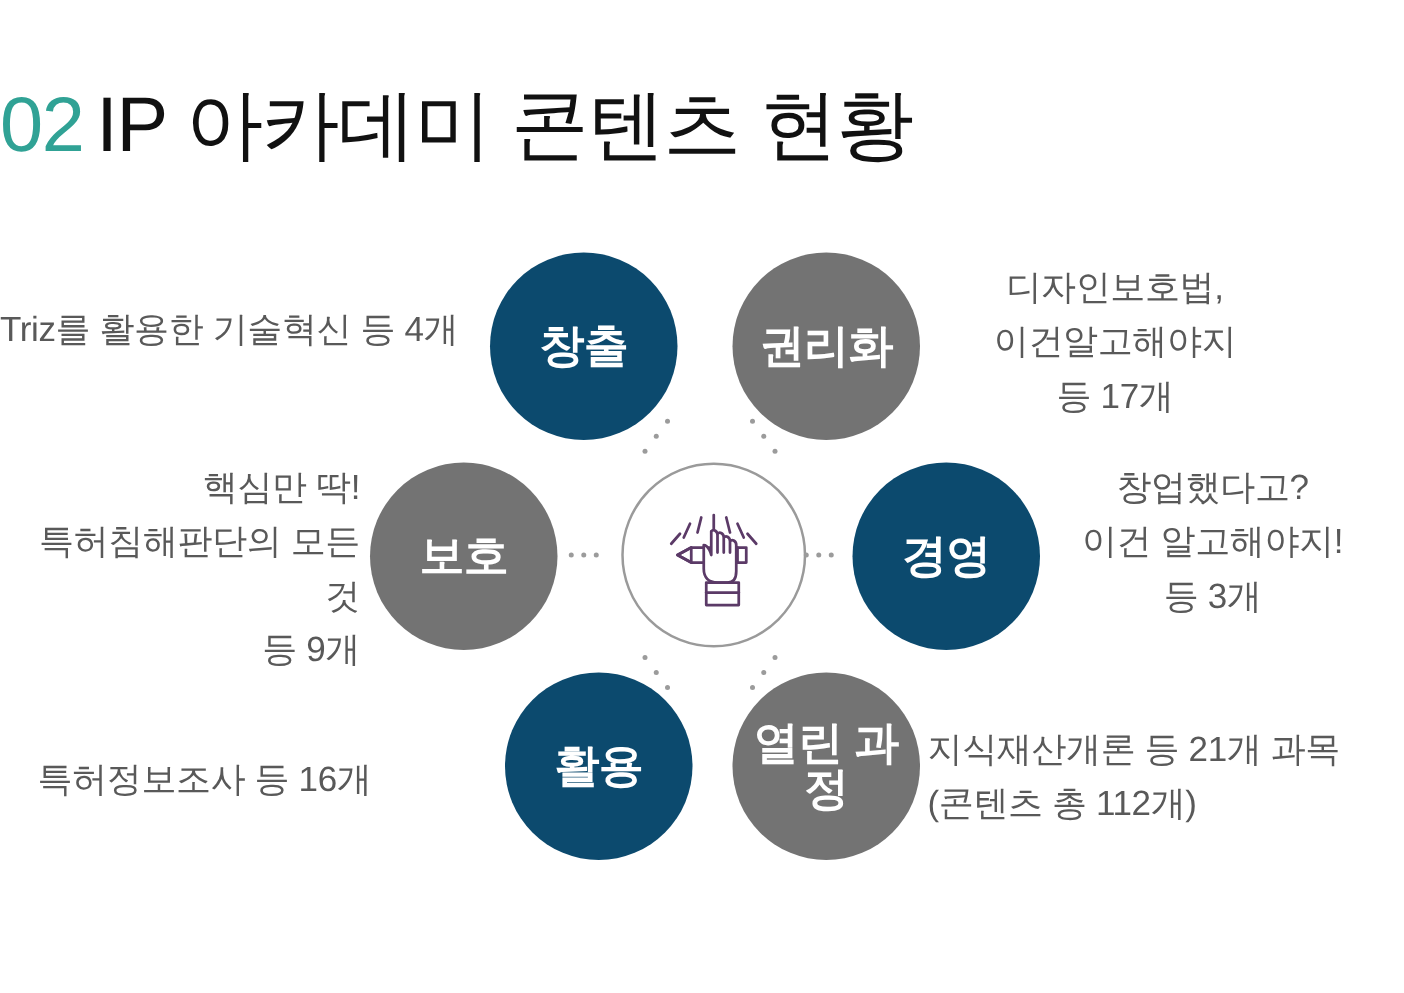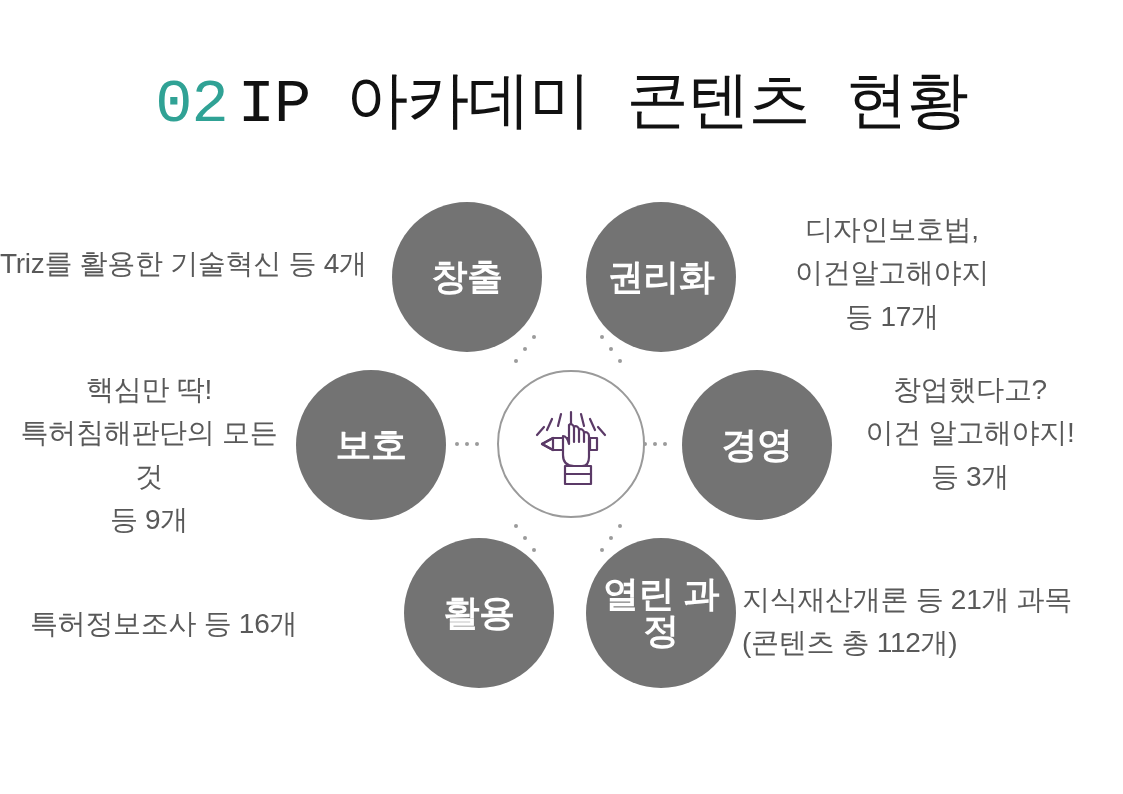--- a/index.html
+++ b/index.html
@@ -17,27 +17,25 @@
     background: #ffffff;
     overflow: hidden;
   }
 
   
   #title {
     position: absolute;
     left: 0;
     top: 58px;
     width: 1123px;
-    text-align: center;
     font-size: 62px;
     font-weight: 700;
     letter-spacing: -1px;
     color: #1a1a1a;
     white-space: nowrap;
-    font-family: Liberation Mono, monospace;
   }
   #title .num {
     color: #30a295;
     font-weight: 400;
     margin-right: 10px;
   }
   #title .rest {
     font-weight: 400;
     color: #111111;
   }
@@ -58,21 +56,21 @@
     align-items: center;
     justify-content: center;
     text-align: center;
     color: #ffffff;
     font-weight: 700;
     font-size: 36px;
     line-height: 1.02;
     letter-spacing: -0.5px;
     box-sizing: border-box;
   }
-  .circle.dark { background: #737373; }
+  .circle.dark { background: #0c4a6e; }
   .circle.light { background: #737373; }
 
   
   .c-changchul { left: 392px; top: 22px;  width: 150px; height: 150px; }
   .c-gwonrihwa { left: 586px; top: 22px;  width: 150px; height: 150px; }
   .c-boho      { left: 296px; top: 190px; width: 150px; height: 150px; }
   .c-gyeongyeong { left: 682px; top: 190px; width: 150px; height: 150px; }
   .c-hwaryong  { left: 404px; top: 358px; width: 150px; height: 150px; }
   .c-yeollin   { left: 586px; top: 358px; width: 150px; height: 150px; }
 
@@ -142,21 +140,21 @@
     white-space: pre-line;
     letter-spacing: -0.3px;
   }
   .cap-creation {
     left: 0px; top: 62px; width: 378px; 
   }
   .cap-rights {
     left: 742px; top: 28px; width: 300px; text-align: center;
   }
   .cap-protect {
-    left: 10px; top: 188px; width: 278px; text-align: center;
+    left: 10px; top: 188px; width: 278px; text-align: right;
   }
   .cap-manage {
     left: 840px; top: 188px; width: 260px; text-align: center;
   }
   .cap-use {
     left: 30px; top: 422px; width: 350px; text-align: left;
   }
   .cap-open {
     left: 742px; top: 398px; width: 360px; text-align: left;
   }

